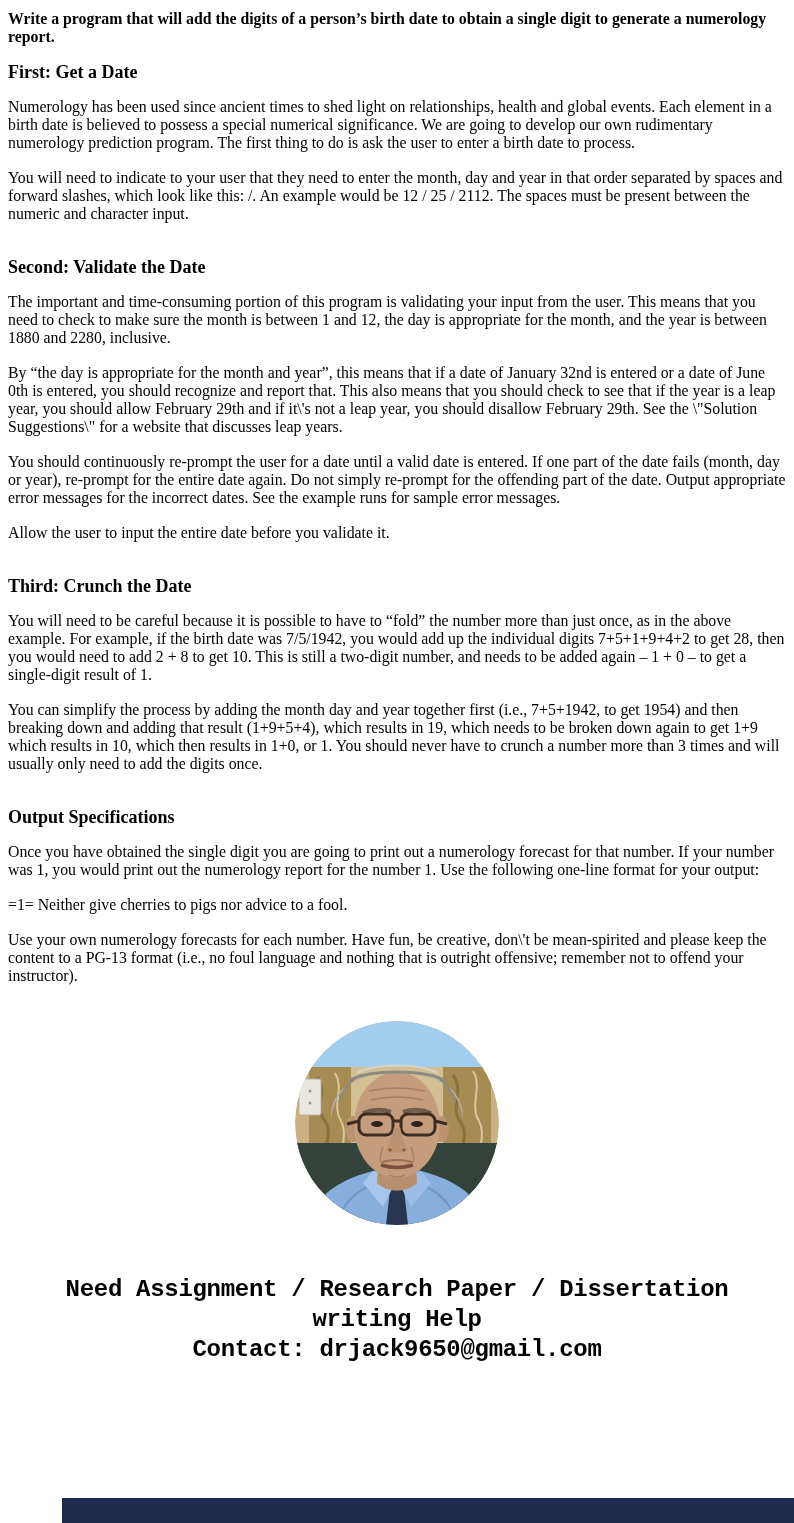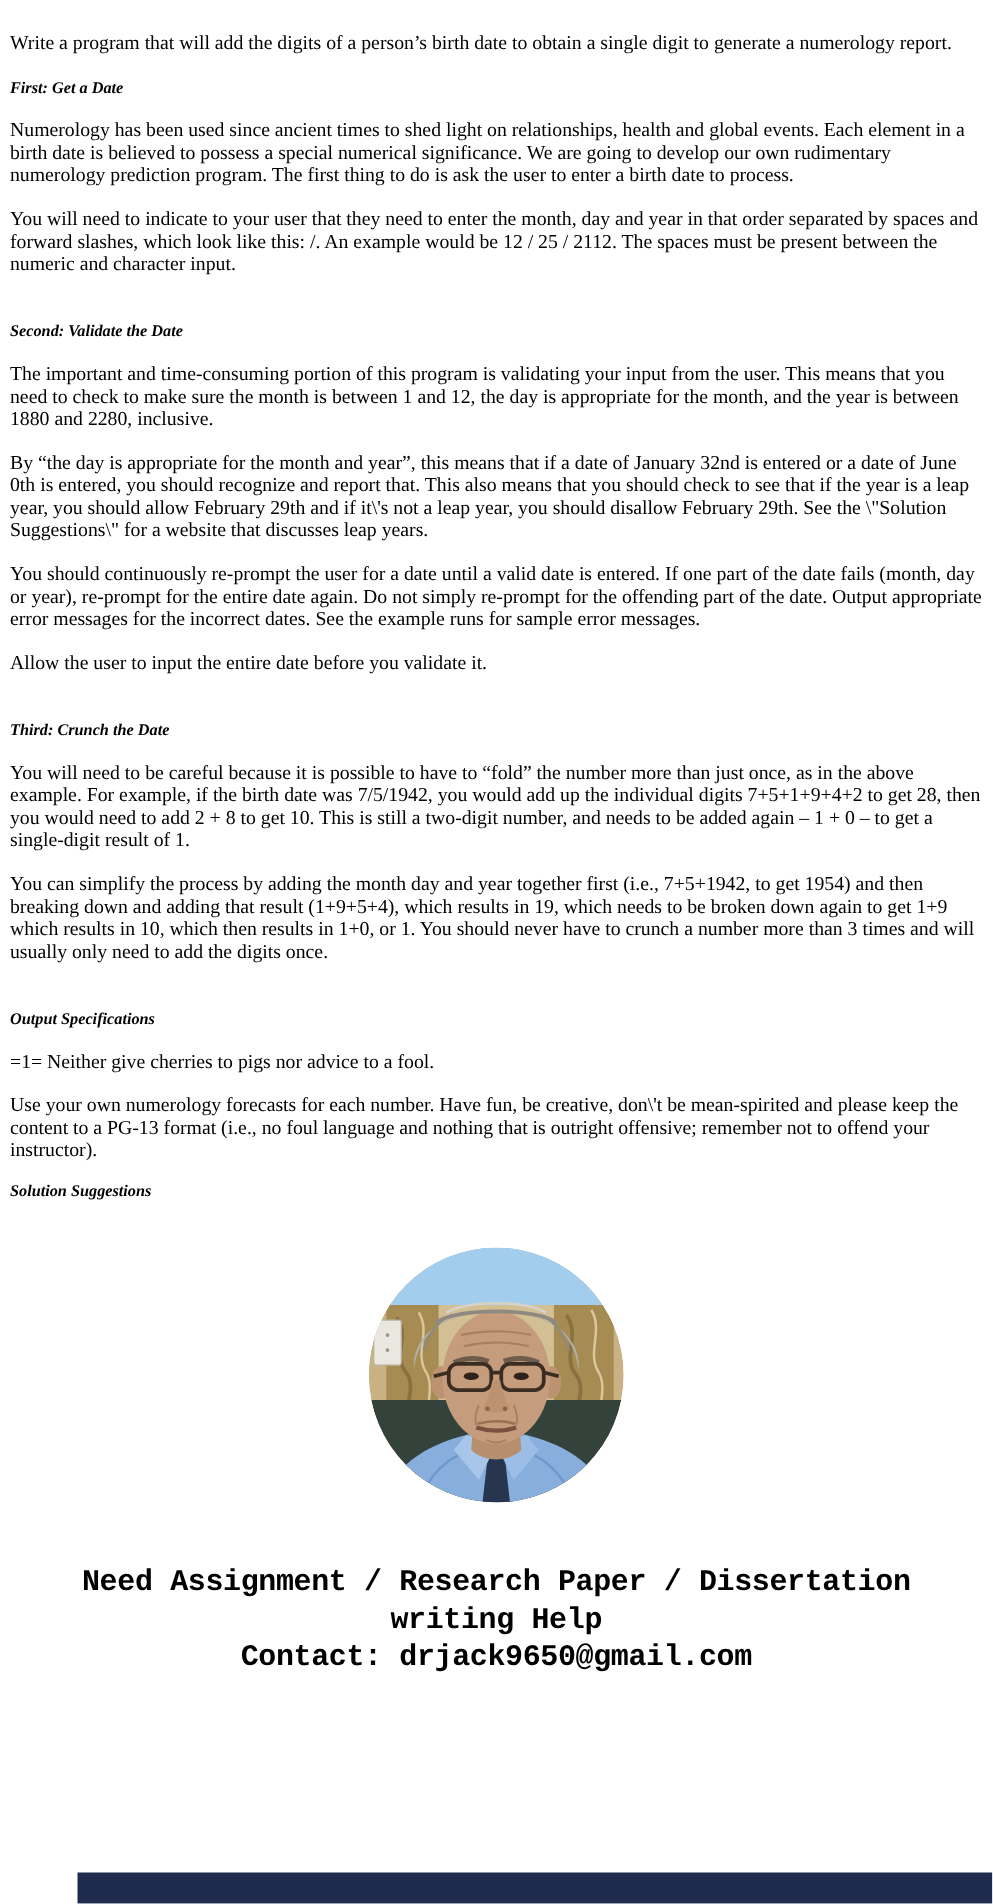--- a/index.html
+++ b/index.html
@@ -12,27 +12,26 @@
     overflow: hidden;
     font-family: "Liberation Serif", serif;
     color: #000000;
   }
   .doc { padding: 10px 8px 0 8px; }
   .doc p {
     margin: 17px 0 0 0;
     font-size: 15.8px;
     line-height: 18px;
   }
-  .doc p.intro { margin-top: 16px; }
+  .doc p.intro { margin-top: 0; font-weight: bold; }
   .doc h3 {
     margin: 17px 0 0 0;
-    font-size: 13px;
+    font-size: 18px;
     line-height: 18px;
     font-weight: bold;
-    font-style: italic;
   }
   .doc h3.big-gap { margin-top: 35px; }
   .doc h3.small-gap { margin-top: 14px; }
 
   .photo-wrap {
     width: 204px;
     height: 204px;
     margin: 36px auto 0 auto;
     border-radius: 50%;
     overflow: hidden;
@@ -76,24 +75,24 @@
     <p>The important and time-consuming portion of this program is validating your input from the user. This means that you need to check to make sure the month is between 1 and 12, the day is appropriate for the month, and the year is between 1880 and 2280, inclusive.</p>
     <p>By “the day is appropriate for the month and year”, this means that if a date of January 32nd is entered or a date of June 0th is entered, you should recognize and report that. This also means that you should check to see that if the year is a leap year, you should allow February 29th and if it\'s not a leap year, you should disallow February 29th. See the \"Solution Suggestions\" for a website that discusses leap years.</p>
     <p>You should continuously re-prompt the user for a date until a valid date is entered. If one part of the date fails (month, day or year), re-prompt for the entire date again. Do not simply re-prompt for the offending part of the date. Output appropriate error messages for the incorrect dates. See the example runs for sample error messages.</p>
     <p>Allow the user to input the entire date before you validate it.</p>
 
     <h3 class="big-gap">Third: Crunch the Date</h3>
     <p>You will need to be careful because it is possible to have to “fold” the number more than just once, as in the above example. For example, if the birth date was 7/5/1942, you would add up the individual digits 7+5+1+9+4+2 to get 28, then you would need to add 2 + 8 to get 10. This is still a two-digit number, and needs to be added again – 1 + 0 – to get a single-digit result of 1.</p>
     <p>You can simplify the process by adding the month day and year together first (i.e., 7+5+1942, to get 1954) and then breaking down and adding that result (1+9+5+4), which results in 19, which needs to be broken down again to get 1+9 which results in 10, which then results in 1+0, or 1. You should never have to crunch a number more than 3 times and will usually only need to add the digits once.</p>
 
     <h3 class="big-gap">Output Specifications</h3>
+    <p>Once you have obtained the single digit you are going to print out a numerology forecast for that number. If your number was 1, you would print out the numerology report for the number 1. Use the following one-line format for your output:</p>
     <p>=1= Neither give cherries to pigs nor advice to a fool.</p>
     <p>Use your own numerology forecasts for each number. Have fun, be creative, don\'t be mean-spirited and please keep the content to a PG-13 format (i.e., no foul language and nothing that is outright offensive; remember not to offend your instructor).</p>
 
-    <h3 class="small-gap">Solution Suggestions</h3>
   </div>
 
   <div class="photo-wrap">
 
     <svg width="204" height="204" viewBox="0 0 204 204">
       <defs>
         <clipPath id="circ">
             <circle cx="102" cy="102" r="102"></circle>
           </clipPath>
       </defs>

